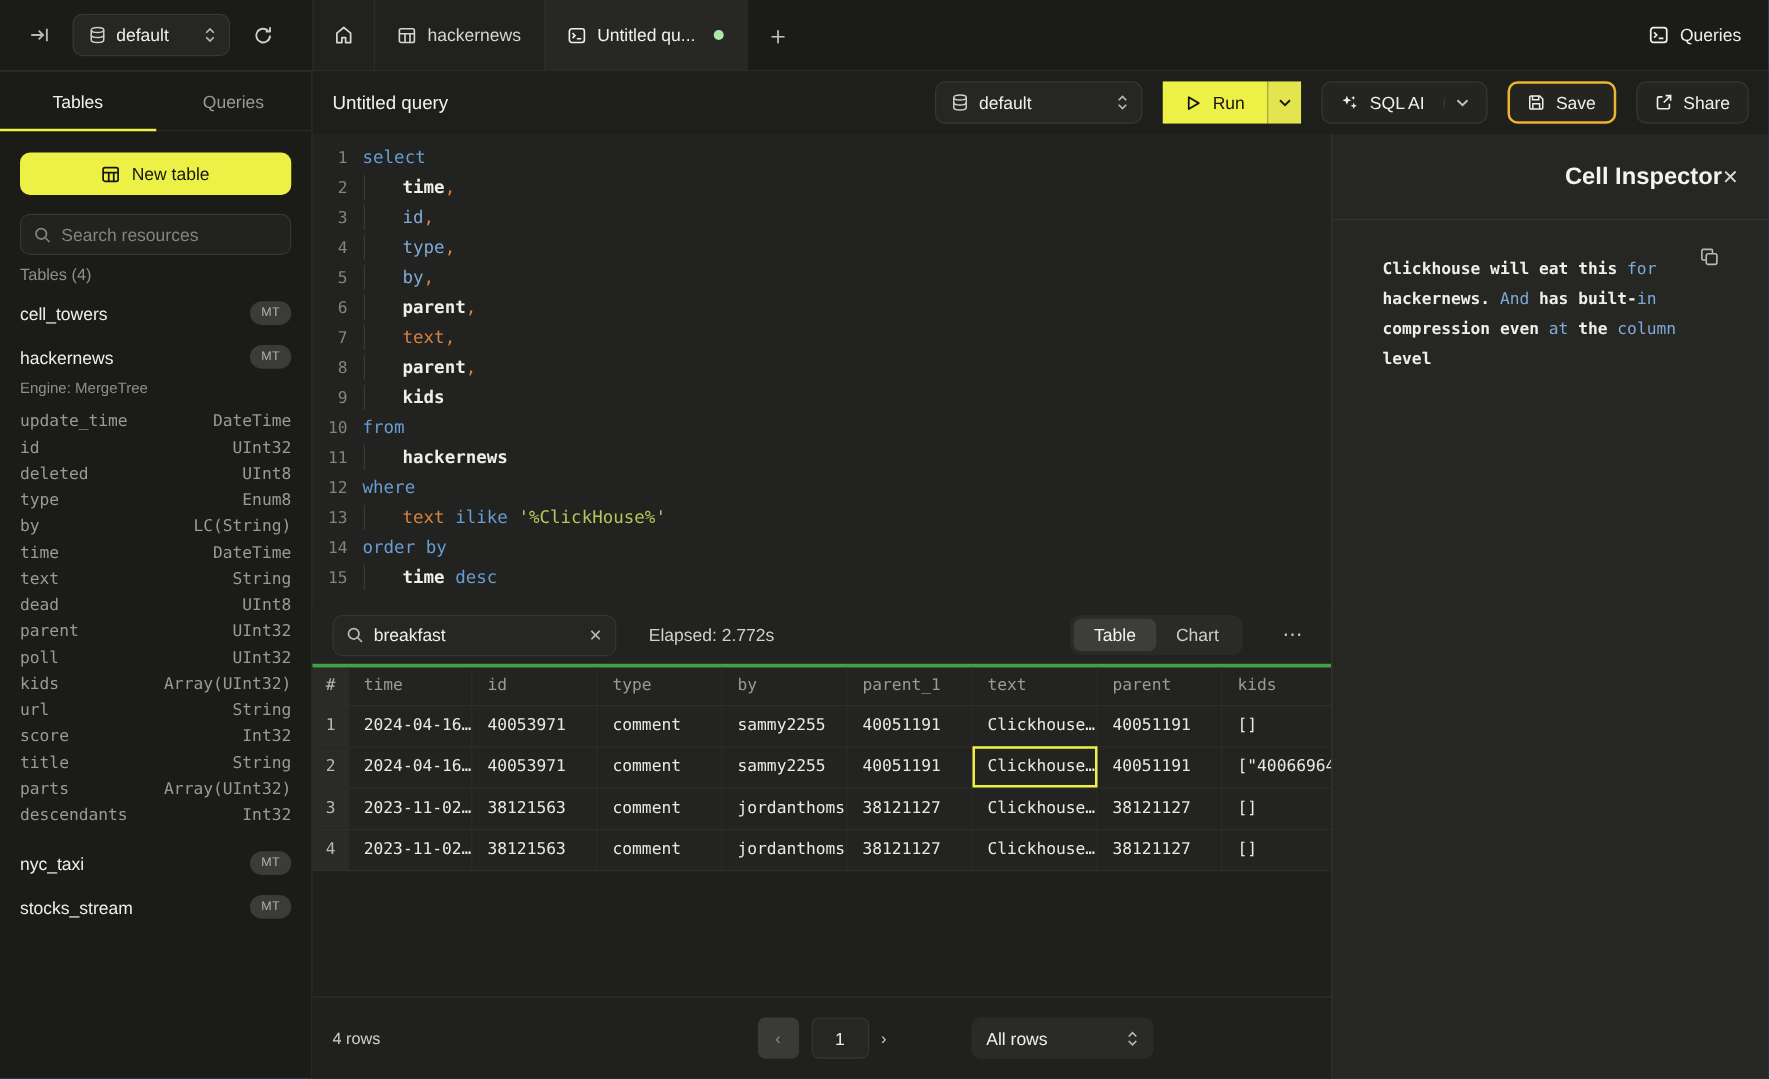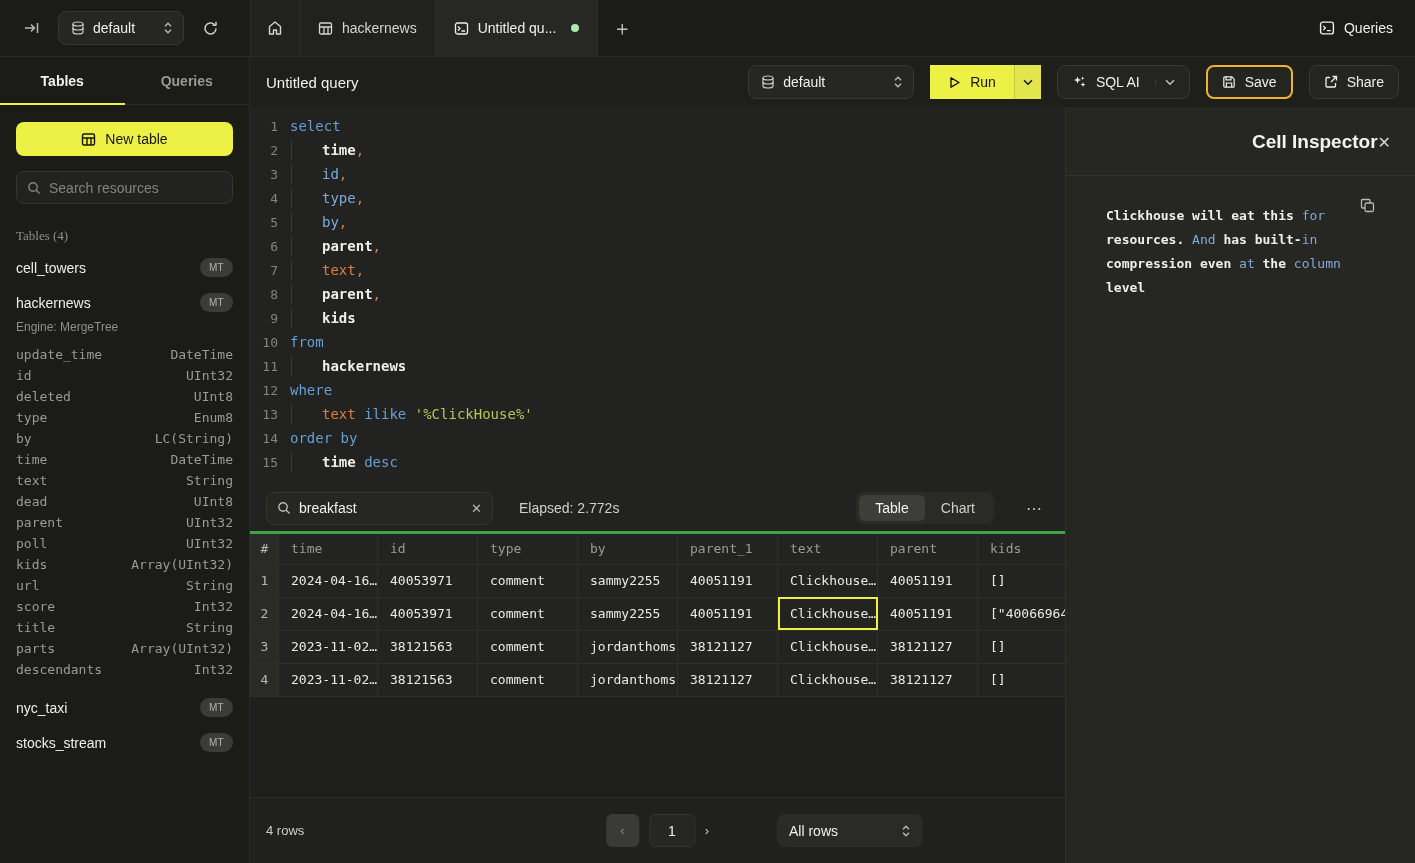--- a/index.html
+++ b/index.html
@@ -28,28 +28,28 @@
   .topbar-spacer { flex:1; }
   .queries-btn { display:flex; align-items:center; gap:9px; background:none; border:none; color:#f0f0ea; font-size:14px; padding:0 22px; cursor:pointer; }
 
   
   .body-row { display:flex; height:806px; }
   .sidebar { width:250px; flex:0 0 250px; background:#1b1b18; border-right:1px solid #2a2a26; display:flex; flex-direction:column; }
   .main-col { flex:1; display:flex; flex-direction:column; background:#222220; }
 
   
   .side-tabs { display:flex; height:48px; border-bottom:1px solid #2a2a26; }
-  .side-tab { flex:1; display:flex; align-items:center; justify-content:center; font-size:14px; color:#9a9a93; cursor:pointer; position:relative;font-weight:bold; }
+  .side-tab { flex:1; display:flex; align-items:center; justify-content:center; font-size:14px; color:#9a9a93; cursor:pointer; position:relative; }
   .side-tab.active { color:#f2f2ec; }
   .side-tab.active::after { content:''; position:absolute; left:0; right:0; bottom:-1px; height:2px; background:#eef145; }
   .new-table-btn { margin:17px 16px 0; height:34px; background:#eef145; color:#161613; border:none; border-radius:8px; font-size:14px; font-weight:500; display:flex; align-items:center; justify-content:center; gap:9px; cursor:pointer; }
   .search-box { margin:15px 16px 0; height:33px; background:#222220; border:1px solid #36362f; border-radius:8px; display:flex; align-items:center; gap:8px; padding:0 10px; }
   .search-box input { background:none; border:none; outline:none; color:#e9e9e3; font-size:14px; width:100%; font-family:"Liberation Sans", sans-serif; }
   .search-box input::placeholder { color:#84847d; }
-  .side-section-label { margin:24px 16px 0; font-size:13px; color:#8f8f88;font-family:Liberation Serif, serif; }
+  .side-section-label { margin:8px 16px 0; font-size:13px; color:#8f8f88; }
   .side-list { margin-top:6px; overflow:hidden; }
   .tbl-item { display:flex; align-items:center; justify-content:space-between; padding:8px 16px; cursor:pointer; }
   .tbl-item .name { font-size:14px; color:#f0f0ea; }
   .mt-badge { background:#3b3b37; color:#b2b2ab; font-size:10px; letter-spacing:.3px; padding:4px 9px; border-radius:10px; }
   .engine-line { padding:0 16px 6px; font-size:12px; color:#8f8f88; }
   .col-row { display:flex; justify-content:space-between; padding:3px 16px; font-size:13px; color:#9b9b94; }
   .col-row .ctype { color:#9b9b94; }
 
   
   .query-header { height:50px; display:flex; align-items:center; padding:0 16px; background:#1e1e1b;gap:43px; }
@@ -564,21 +564,21 @@
             </div>
           </div>
         </div>
 
         <div class="inspector">
           <div class="insp-header">
             <div class="insp-title">Cell Inspector</div>
             <button class="insp-close">✕</button>
           </div>
           <div class="insp-body">
-            <div class="insp-text" id="insp-text"><span>Clickhouse will eat this </span><span class="blue">for</span><span> resources. </span><span class="blue">And</span><span> has built-</span><span class="blue">in</span><span> compression even </span><span class="blue">at</span><span> the </span><span class="blue">column</span><span> level</span></div>
+            <div class="insp-text" id="insp-text"><span>Clickhouse will eat this </span><span class="blue">for</span><span> hackernews. </span><span class="blue">And</span><span> has built-</span><span class="blue">in</span><span> compression even </span><span class="blue">at</span><span> the </span><span class="blue">column</span><span> level</span></div>
             <button class="insp-copy">
               <span>
                 <svg width="15" height="15" viewBox="0 0 15 15" fill="none" stroke="#b9b9b2" stroke-width="1.3">
                     <rect x="5" y="5" width="8.5" height="8.5" rx="1.5"></rect>
                     <path d="M10 5V2.5A1 1 0 0 0 9 1.5H2.5a1 1 0 0 0-1 1V9a1 1 0 0 0 1 1H5"></path>
                   </svg>
               </span>
             </button>
           </div>
         </div>

